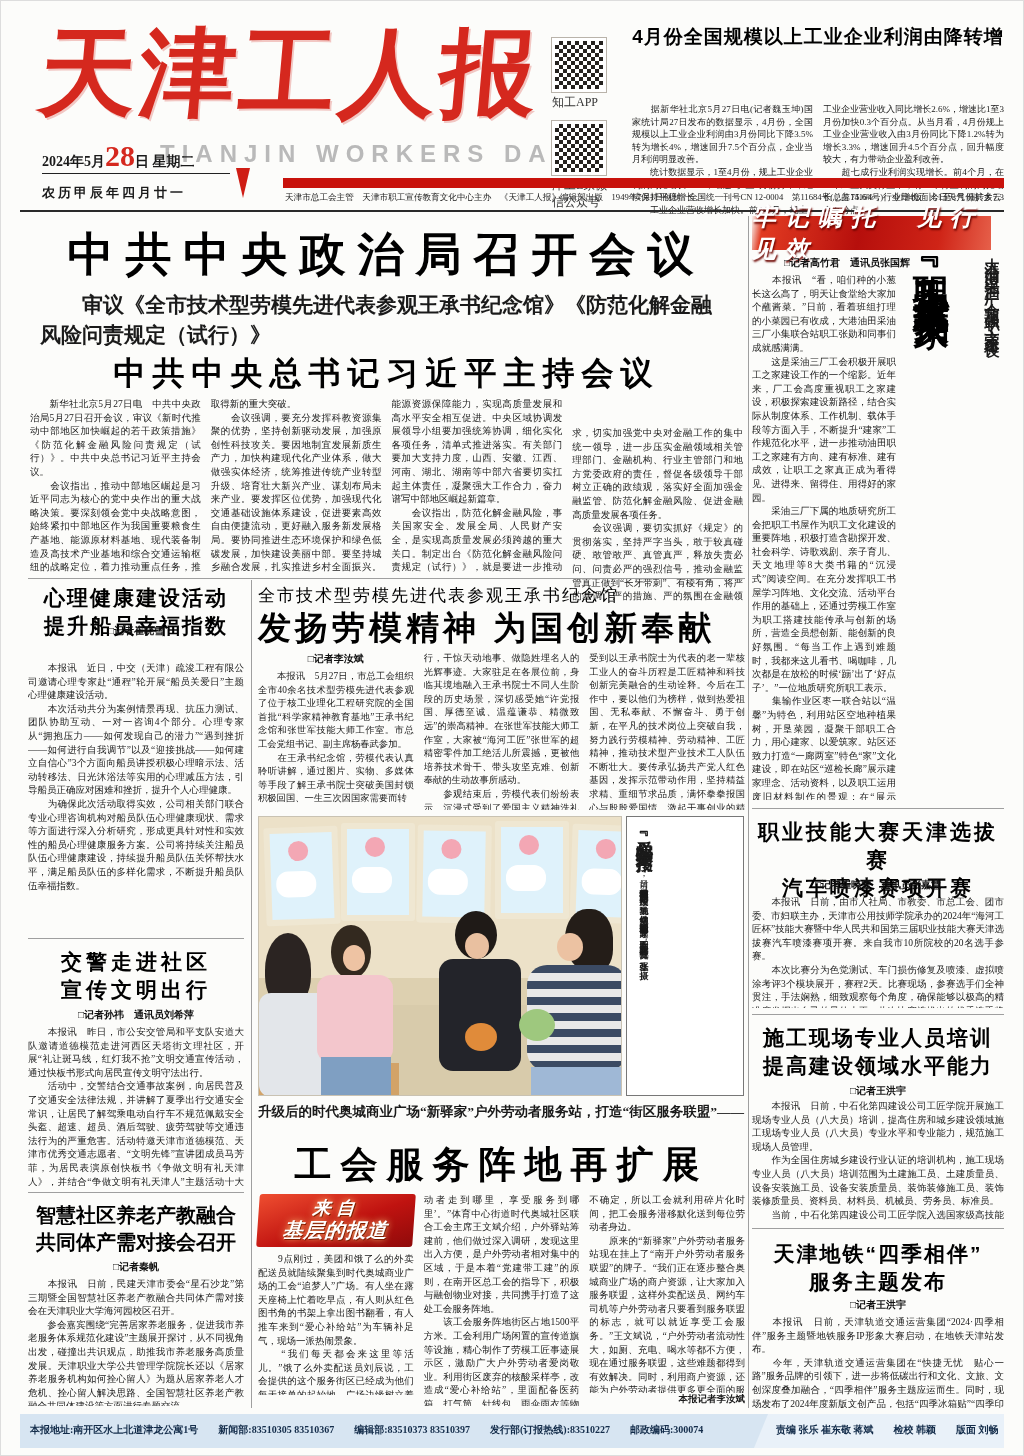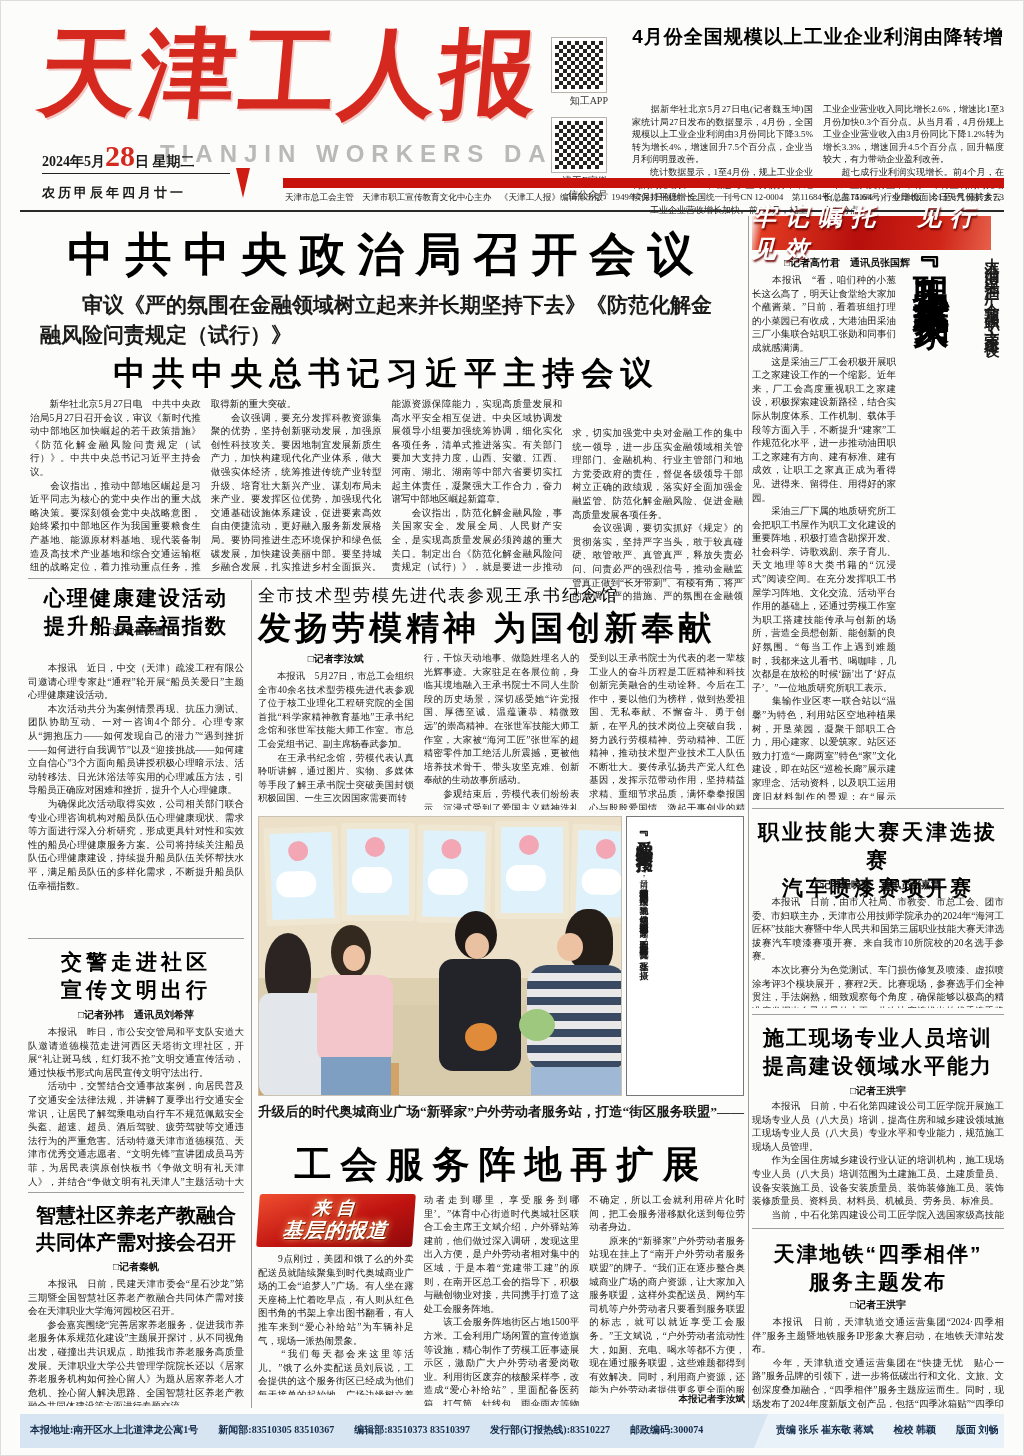--- a/index.html
+++ b/index.html
@@ -21,21 +21,21 @@
   
   .mast-title{font-size:96px;line-height:112px;font-weight:900;color:#d5281e;
               letter-spacing:4px;transform:skewX(-5deg);font-family:"Liberation Serif",serif;
               text-shadow:2px 2px 0 rgba(213,40,30,.25);}
   .mast-en{font-size:24px;letter-spacing:7px;color:#b9b9b9;font-family:"Liberation Sans",sans-serif;font-weight:bold;}
   .redbar{background:#c8120c;}
   .ribbon{width:0;height:0;border-left:7px solid transparent;border-right:7px solid transparent;
           border-top:30px solid #cf1d14;}
   .qr{width:48px;height:48px;background:repeating-conic-gradient(#25221f 0% 25%,#ffffff 0% 50%) 0 0/8px 8px;
       outline:1px solid #b9b3aa;border:3px solid #fff;}
-  .qr-label{font-size:10px;text-align:right;color:#333;margin-top:2px;}
+  .qr-label{font-size:12px;text-align:left;color:#333;margin-top:2px;}
   
   .banner{background:linear-gradient(100deg,#f7f4f0 0%,#e23b22 5%,#b60f0c 45%,#cf2417 78%,#e6604a 100%);
           display:flex;align-items:center;justify-content:center;}
   .banner span{color:#fff;font-style:italic;font-weight:bold;font-size:24px;letter-spacing:9px;
                text-shadow:1px 2px 2px #6d0500;}
   
   .flag{background:linear-gradient(160deg,#ef4e30 0%,#c01310 55%,#8f0a0a 100%);
         border-radius:3px;color:#fff;font-style:italic;font-weight:900;text-align:center;
         font-family:"Liberation Sans",sans-serif;
         text-shadow:1px 1px 0 #7d1d00,0 0 7px #ffd27f;transform:skewX(-4deg);padding:4px 0 5px;}
@@ -83,21 +83,21 @@
 　　工业企业营收增长加快。前4个月，规上</div>
     <div class="body-txt" style="font-size:9px;line-height:12.6px;height:116px;">工业企业营业收入同比增长2.6%，增速比1至3月份加快0.3个百分点。从当月看，4月份规上工业企业营业收入由3月份同比下降1.2%转为增长3.3%，增速回升4.5个百分点，回升幅度较大，有力带动企业盈利改善。
 　　超七成行业利润实现增长。前4个月，在41个工业大类行业中，有31个行业利润同比增长，占75.6%，行业增长面比1至3月份扩大7.3个百分点。</div>
   </div>
 
   <div class="abs redbar" style="left:283px;top:178px;width:721px;height:10px;"></div>
   <div class="abs" style="left:285px;top:192px;width:719px;font-size:8.6px;color:#222;white-space:nowrap;overflow:hidden;">天津市总工会主管　天津市职工宣传教育文化中心主办　《天津工人报》编辑部出版　1949年7月1日创刊　全国统一刊号CN 12-0004　第11684号(总第14164号)　今日4版　今日天气 晴转多云 20-31℃</div>
   <div class="rule-h" style="left:20px;top:210px;width:984px;height:2px;"></div>
 
   <div class="abs hed" style="left:28px;top:224px;width:717px;font-size:46px;letter-spacing:12px;text-align:center;">中共中央政治局召开会议</div>
-  <div class="abs" style="left:40px;top:290px;width:692px;font-size:21px;font-weight:bold;line-height:30px;text-indent:2em;">审议《严的氛围在金融领域树立起来并长期坚持下去》《防范化解金融风险问责规定（试行）》</div>
+  <div class="abs" style="left:40px;top:290px;width:692px;font-size:21px;font-weight:bold;line-height:30px;text-indent:2em;">审议《全市技术型劳模先进代表参观王承书纪念馆》《防范化解金融风险问责规定（试行）》</div>
   <div class="abs hed" style="left:28px;top:352px;width:717px;font-size:32px;letter-spacing:7px;text-align:center;">中共中央总书记习近平主持会议</div>
   <div class="abs cols" style="left:30px;top:398px;width:713px;height:176px;">
     <div class="body-txt" style="height:176px;">　　新华社北京5月27日电　中共中央政治局5月27日召开会议，审议《新时代推动中部地区加快崛起的若干政策措施》《防范化解金融风险问责规定（试行）》。中共中央总书记习近平主持会议。
 　　会议指出，推动中部地区崛起是习近平同志为核心的党中央作出的重大战略决策。要深刻领会党中央战略意图，始终紧扣中部地区作为我国重要粮食生产基地、能源原材料基地、现代装备制造及高技术产业基地和综合交通运输枢纽的战略定位，着力推动重点任务，推动中部地区崛起</div>
     <div class="body-txt" style="height:176px;">取得新的重大突破。
 　　会议强调，要充分发挥科教资源集聚的优势，坚持创新驱动发展，加强原创性科技攻关。要因地制宜发展新质生产力，加快构建现代化产业体系，做大做强实体经济，统筹推进传统产业转型升级、培育壮大新兴产业、谋划布局未来产业。要发挥区位优势，加强现代化交通基础设施体系建设，促进要素高效自由便捷流动，更好融入服务新发展格局。要协同推进生态环境保护和绿色低碳发展，加快建设美丽中部。要坚持城乡融合发展，扎实推进乡村全面振兴。要大力提升粮食</div>
     <div class="body-txt" style="height:176px;">能源资源保障能力，实现高质量发展和高水平安全相互促进。中央区域协调发展领导小组要加强统筹协调，细化实化各项任务，清单式推进落实。有关部门要加大支持力度，山西、安徽、江西、河南、湖北、湖南等中部六省要切实扛起主体责任，凝聚强大工作合力，奋力谱写中部地区崛起新篇章。
 　　会议指出，防范化解金融风险，事关国家安全、发展全局、人民财产安全，是实现高质量发展必须跨越的重大关口。制定出台《防范化解金融风险问责规定（试行）》，就是要进一步推动在金融领域落实全面从严治党要</div>
     <div class="body-txt" style="height:176px;margin-top:29px;">求，切实加强党中央对金融工作的集中统一领导，进一步压实金融领域相关管理部门、金融机构、行业主管部门和地方党委政府的责任，督促各级领导干部树立正确的政绩观，落实好全面加强金融监管、防范化解金融风险、促进金融高质量发展各项任务。
 　　会议强调，要切实抓好《规定》的贯彻落实，坚持严字当头，敢于较真碰硬、敢管敢严、真管真严，释放失责必问、问责必严的强烈信号，推动金融监管真正做到“长牙带刺”、有棱有角，将严的基调、严的措施、严的氛围在金融领域树立起来并长期坚持下去。</div>

